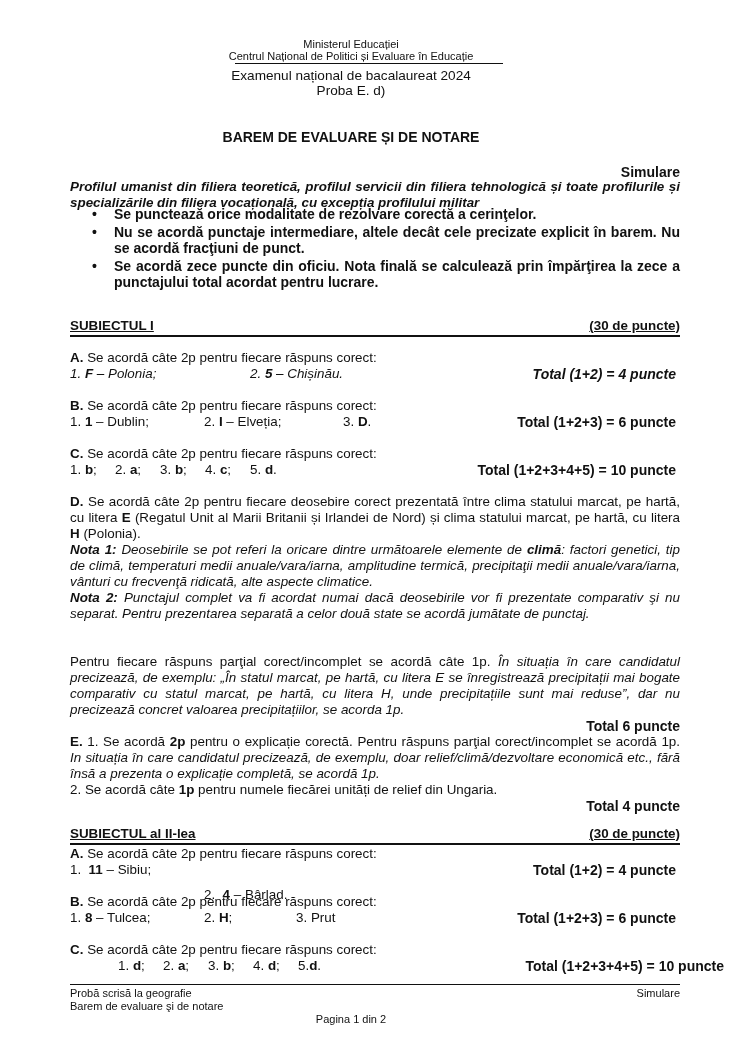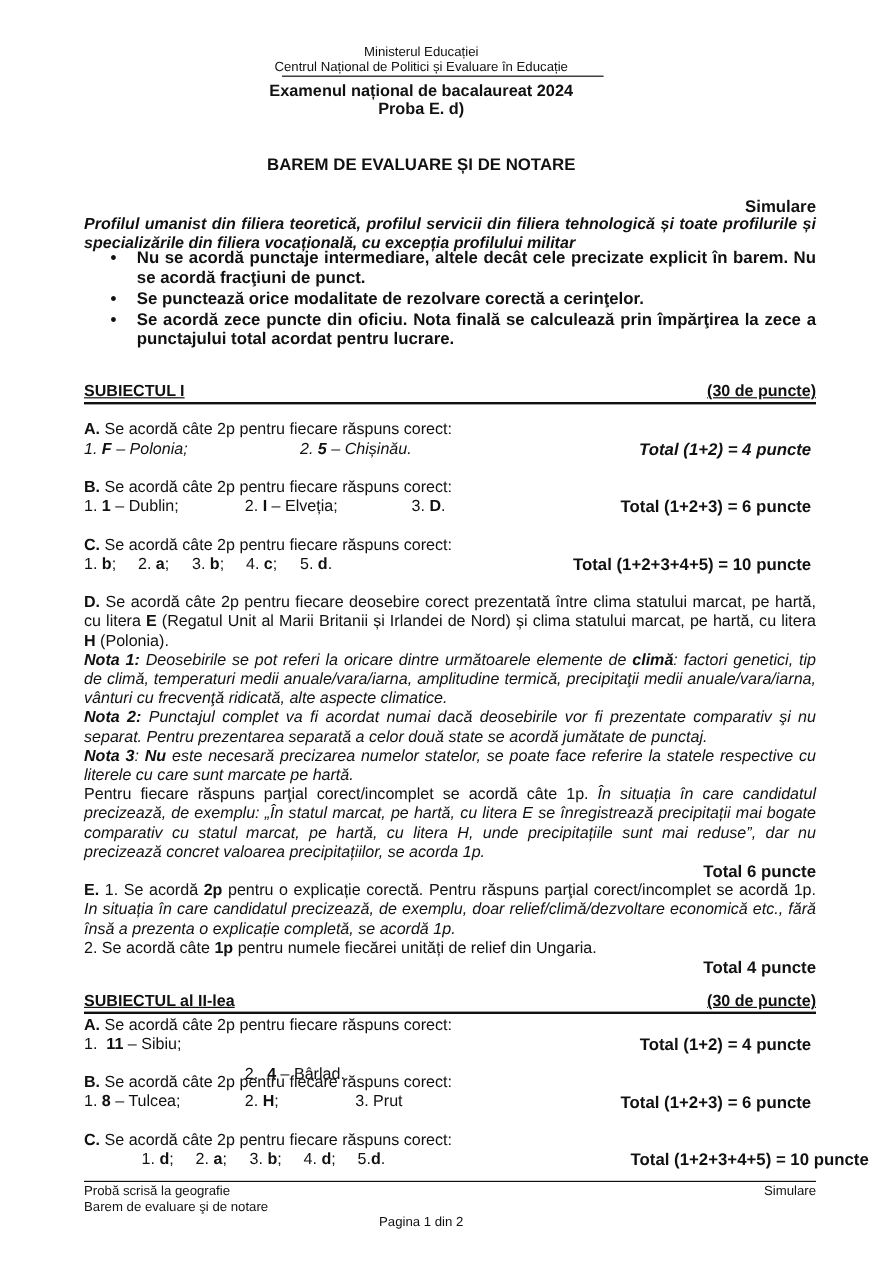--- a/index.html
+++ b/index.html
@@ -9,21 +9,21 @@
     font-size: 13.4px; line-height: 16px;
   }
   .page { position: absolute; left: 0; top: 0; width: 738px; height: 1053px; }
   .abs { position: absolute; }
   .center { text-align: center; left: 0; width: 702px; }
   .hdr-small { font-size: 11px; line-height: 13px; }
   .hdr-rule { position: absolute; left: 235px; width: 268px; height: 1px; background: #111; top: 63px; }
   .b { font-weight: bold; }
   .i { font-style: italic; }
   .bi { font-weight: bold; font-style: italic; }
-  .title { font-weight: bold; font-size: 13.6px; line-height: 15px; }
+  .title { font-weight: normal; font-size: 13.6px; line-height: 15px; }
   .barem { font-weight: bold; font-size: 14px; }
   .content { position: absolute; left: 70px; width: 610px; }
   .just { text-align: justify; }
   .bullets { position: absolute; left: 92px; width: 588px; font-weight: bold; font-size: 14px; line-height: 16.5px; }
   .bullets li { list-style: none; position: relative; padding-left: 22px; margin: 0 0 1px 0; text-align: justify; }
   .bullets li::before { content: "•"; position: absolute; left: 0; top: 0; }
   .subj-head { position: absolute; left: 70px; width: 610px; border-bottom: 2px solid #111; height: 17px; font-weight: bold; }
   .subj-head .l { position: absolute; left: 0; top: 0; text-decoration: underline; }
   .subj-head .r { position: absolute; right: 0; top: 0; text-decoration: underline; }
   .row { position: absolute; left: 70px; width: 606px; height: 16px; }
@@ -42,22 +42,22 @@
   <div class="abs center hdr-small" style="top:50px;">Centrul Național de Politici și Evaluare în Educație</div>
   <div class="hdr-rule"></div>
   <div class="abs center title" style="top:68px;">Examenul național de bacalaureat 2024</div>
   <div class="abs center title" style="top:83px;">Proba E. d)</div>
   <div class="abs center barem" style="top:129px;">BAREM DE EVALUARE ȘI DE NOTARE</div>
 
   <div class="abs b" style="top:164px; right:58px; font-size:14px;">Simulare</div>
   <div class="content bi just" style="top:179px; line-height:16px;">Profilul umanist din filiera teoretică, profilul servicii din filiera tehnologică și toate profilurile și specializările din filiera vocațională, cu excepția profilului militar</div>
 
   <ul class="bullets" style="top:206px; margin:0; padding:0;">
+    <li>Se punctează orice modalitate de rezolvare corectă a cerinţelor.</li>
     <li>Nu se acordă punctaje intermediare, altele decât cele precizate explicit în barem. Nu se acordă fracţiuni de punct.</li>
-    <li>Se punctează orice modalitate de rezolvare corectă a cerinţelor.</li>
     <li>Se acordă zece puncte din oficiu. Nota finală se calculează prin împărţirea la zece a punctajului total acordat pentru lucrare.</li>
   </ul>
 
   <div class="subj-head" style="top:318px;">
     <span class="l">SUBIECTUL I</span>
     <span class="r">(30 de puncte)</span>
   </div>
 
   <div class="content" style="top:350px;">
     <span class="b">A.</span><span> Se acordă câte 2p pentru fiecare răspuns corect:</span>
@@ -89,21 +89,20 @@
     <span class="ans" style="left:180px;"><span>5. </span><b>d</b><span>.</span></span>
     <span class="tot">Total (1+2+3+4+5) = 10 puncte</span>
   </div>
 
   <div class="content just" style="top:494px;"><span class="b">D.</span><span> Se acordă câte 2p pentru fiecare deosebire corect prezentată între clima statului marcat, pe hartă, cu litera </span><b>E</b><span> (Regatul Unit al Marii Britanii și Irlandei de Nord) și clima statului marcat, pe hartă, cu litera </span><b>H</b><span> (Polonia).</span></div>
 
   <div class="content just i" style="top:542px;"><span class="b">Nota 1:</span><span> Deosebirile se pot referi la oricare dintre următoarele elemente de </span><span class="b">climă</span><span>: factori genetici, tip de climă, temperaturi medii anuale/vara/iarna, amplitudine termică, precipitaţii medii anuale/vara/iarna, vânturi cu frecvenţă ridicată, alte aspecte climatice.</span></div>
 
   <div class="content just i" style="top:590px;"><span class="b">Nota 2:</span><span> Punctajul complet va fi acordat numai dacă deosebirile vor fi prezentate comparativ şi nu separat. Pentru prezentarea separată a celor două state se acordă jumătate de punctaj.</span></div>
 
-  <div class="content just i" style="top:622px;"><span class="b">Nota 3</span><span>: </span><span class="b">Nu</span><span> este necesară precizarea numelor statelor, se poate face referire la statele respective cu literele cu care sunt marcate pe hartă.</span></div>
 
   <div class="content just" style="top:654px;"><span>Pentru fiecare răspuns parţial corect/incomplet se acordă câte 1p. </span><span class="i">În situația în care candidatul precizează, de exemplu: „În statul marcat, pe hartă, cu litera E se înregistrează precipitații mai bogate comparativ cu statul marcat, pe hartă, cu litera H, unde precipitațiile sunt mai reduse”, dar nu precizează concret valoarea precipitațiilor, se acorda 1p.</span></div>
 
   <div class="right-total" style="top:718px;">Total 6 puncte</div>
 
   <div class="content just" style="top:734px;"><span class="b">E.</span><span> 1. Se acordă </span><b>2p</b><span> pentru o explicație corectă. Pentru răspuns parţial corect/incomplet se acordă 1p. </span><span class="i">In situația în care candidatul precizează, de exemplu, doar relief/climă/dezvoltare economică etc., fără însă a prezenta o explicație completă, se acordă 1p.</span></div>
 
   <div class="content" style="top:782px;"><span>2. Se acordă câte </span><b>1p</b><span> pentru numele fiecărei unități de relief din Ungaria.</span></div>
 
   <div class="right-total" style="top:798px;">Total 4 puncte</div>

